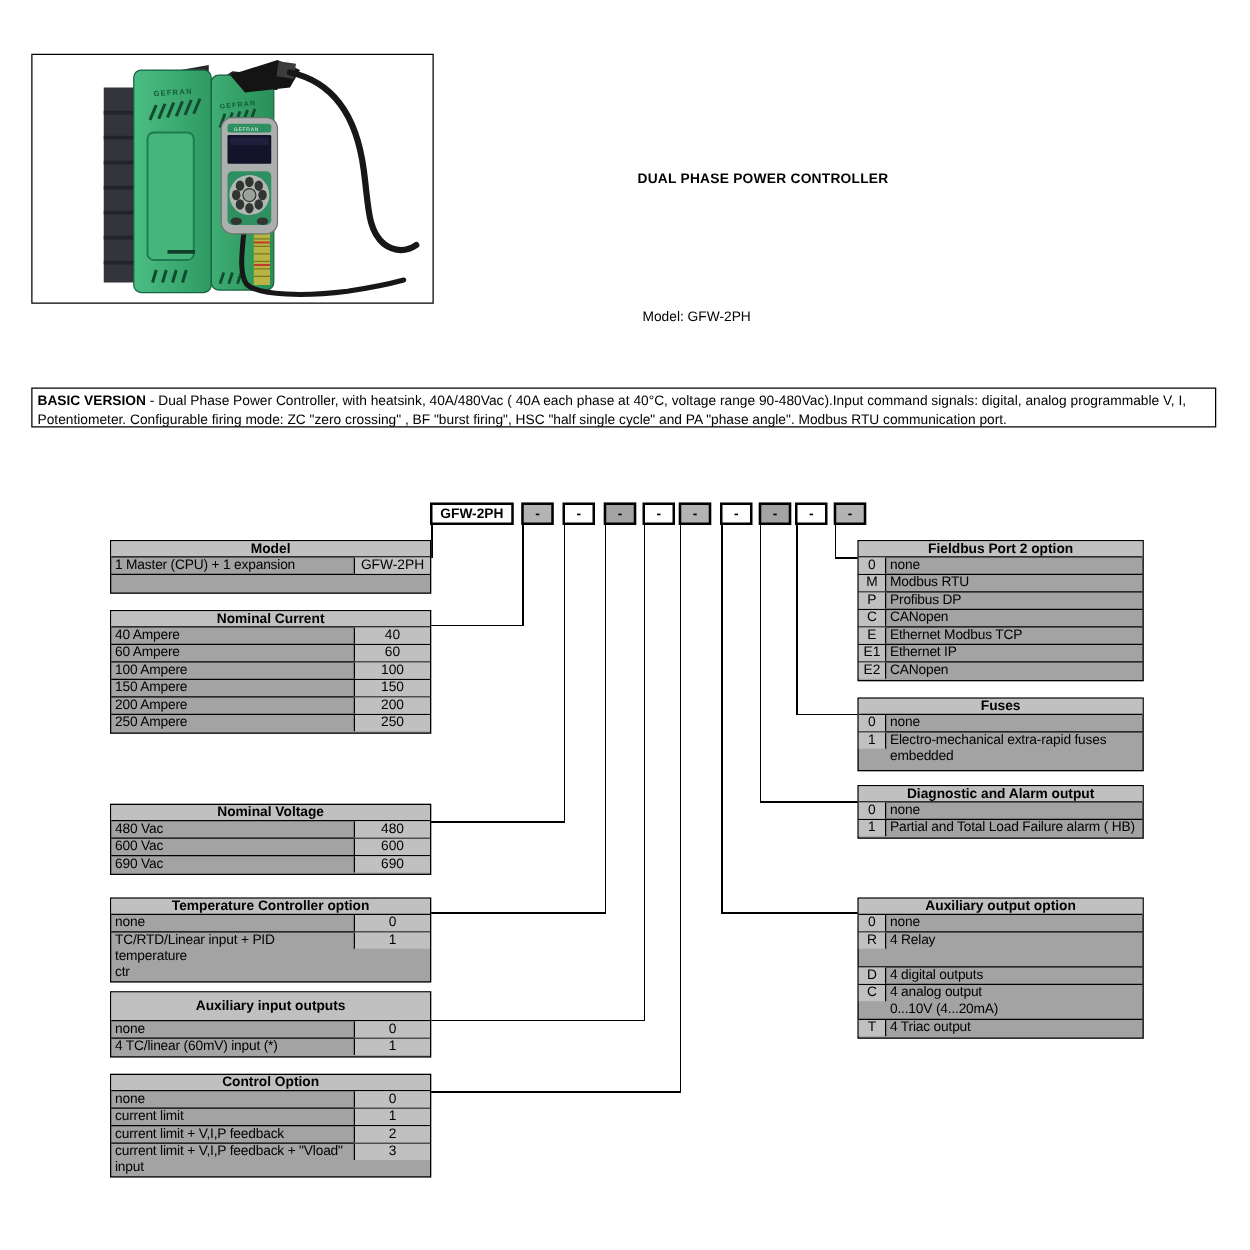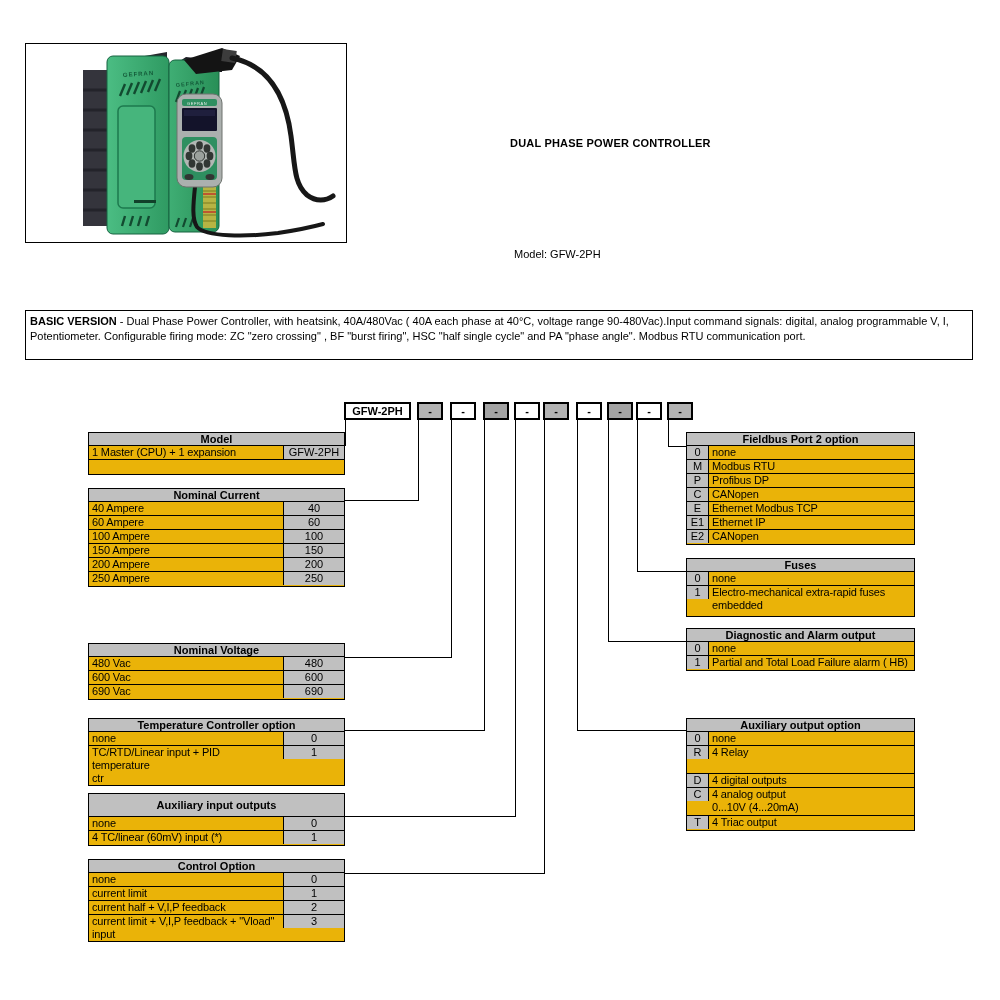--- a/index.html
+++ b/index.html
@@ -11,37 +11,37 @@
   .photo-frame { position:absolute; left:25px; top:43px; width:322px; height:200px;
                  border:1px solid #000; background:#fff; }
 
   
   .doc-title { position:absolute; left:510px; top:137px; font-size:11px; font-weight:bold; letter-spacing:.2px; }
   .model-line { position:absolute; left:514px; top:248px; font-size:11px; }
 
   
   .note-box { position:absolute; left:25px; width:948px; border:1px solid #000;
               font-size:11px; line-height:15px; padding:3px 4px; background:#fff; }
-  .note-basic   { top:310px; height:50px; }
+  .note-basic   { top:310px; height:32px; }
   .note-options { top:374px; height:17px; padding:1px 2px; line-height:13px; }
 
   
   .codebox { position:absolute; top:402px; height:18px; border:2px solid #000;
              display:flex; align-items:center; justify-content:center;
              font-size:11px; font-weight:bold; background:#fff; }
   .codebox.base { left:344px; width:67px; }
   .dash { width:26px; }
   .bg-g1 { background:#b3b3b3; } .bg-g2 { background:#a3a3a3; } .bg-w { background:#fff; }
 
   
   .connectors { position:absolute; left:0; top:0; width:1000px; height:1000px; pointer-events:none; }
   .connectors path { stroke:#000; stroke-width:1.2; fill:none; shape-rendering:crispEdges; }
 
   
-  .tbl { position:absolute; border:1px solid #000; background:#eab308; }
+  .tbl { position:absolute; border:1px solid #000; background:#a3a3a3; }
   .tbl.left  { left:88px;  width:257px; }
   .tbl.right { left:686px; width:229px; }
   .thead { background:#c0c0c0; border-bottom:1px solid #000; font-weight:bold; font-size:11px;
            height:13px; display:flex; align-items:center; justify-content:center; }
   .thead.tall2 { height:23px; }
   .trow { display:flex; border-bottom:1px solid #000; min-height:14px; align-items:flex-start; }
   .trow:last-child { border-bottom:none; }
   .cell { font-size:11px; line-height:13px; display:flex; align-items:center; }
   .lbl { flex:1; padding:0 3px; white-space:pre-line; letter-spacing:-.15px; }
   .left .val  { width:61px; border-left:1px solid #000;  background:#c0c0c0; justify-content:center; position:relative; }
@@ -262,21 +262,21 @@
     <div class="thead">Control Option</div>
     <div class="trow">
       <div class="cell lbl">none</div>
       <div class="cell val">0</div>
     </div>
     <div class="trow">
       <div class="cell lbl">current limit</div>
       <div class="cell val">1</div>
     </div>
     <div class="trow">
-      <div class="cell lbl">current half +  V,I,P feedback</div>
+      <div class="cell lbl">current limit +  V,I,P feedback</div>
       <div class="cell val">2</div>
     </div>
     <div class="trow tall26">
       <div class="cell lbl">current limit +  V,I,P feedback + "Vload"
 input</div>
       <div class="cell val">3</div>
     </div>
   </div>
 
   <div class="tbl right" style="top:432px">

